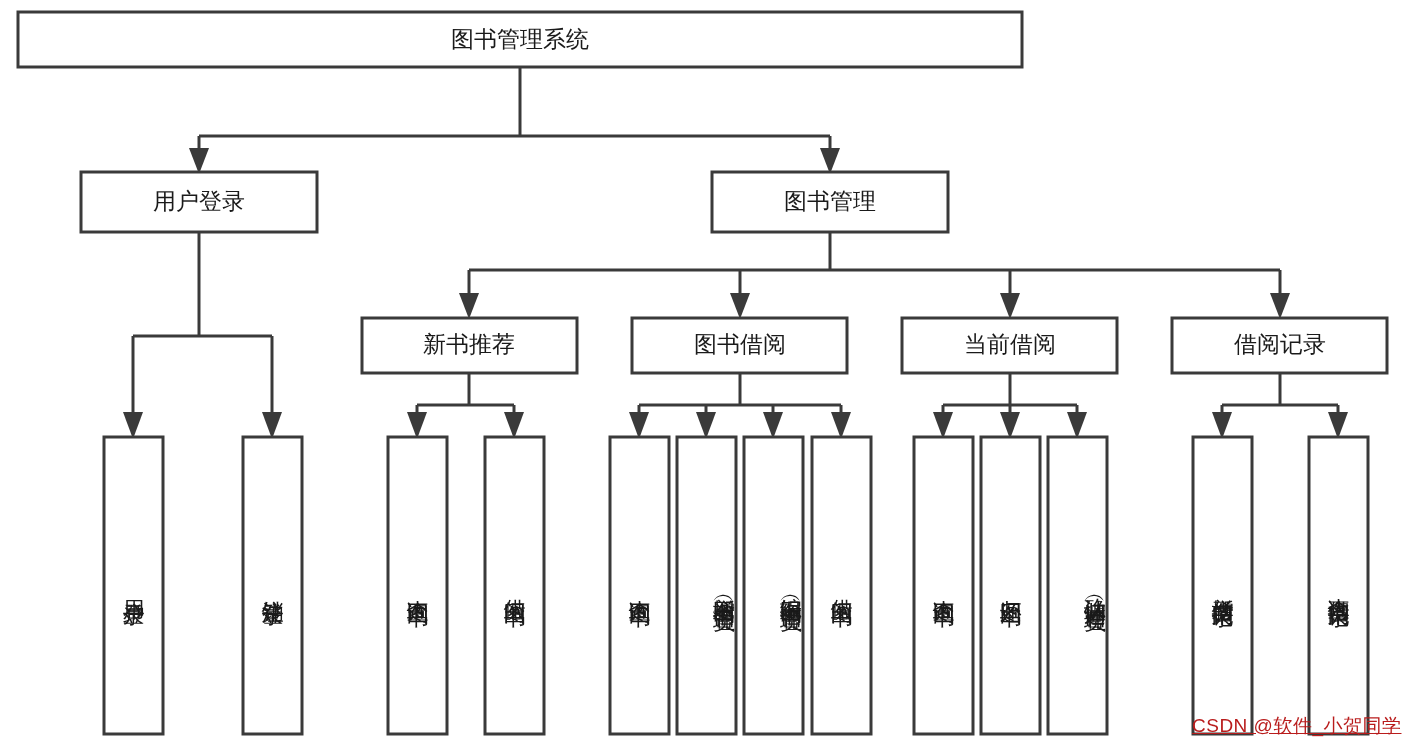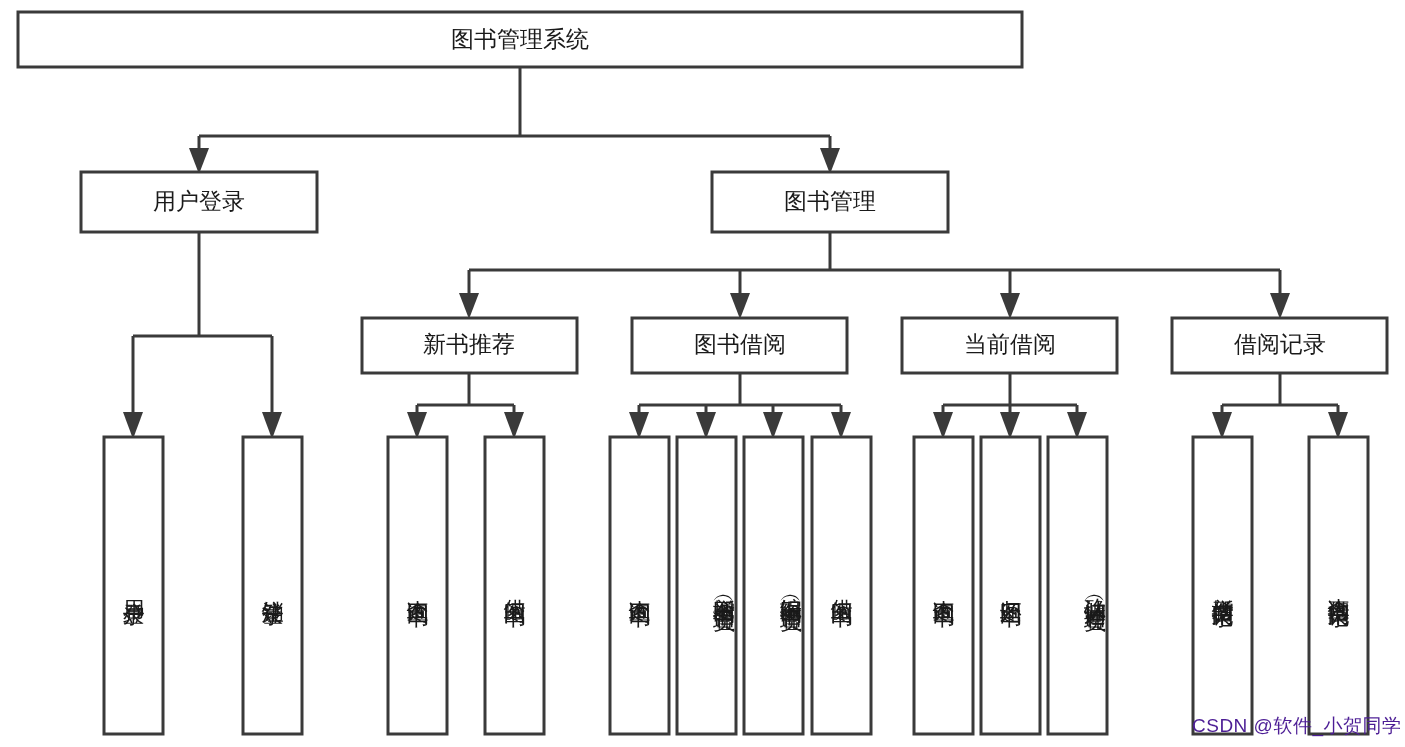--- a/index.html
+++ b/index.html
@@ -63,23 +63,24 @@
     white-space: nowrap;
     pointer-events: none;
   }
   .leaf-label.centered {
     align-items: center;
   }
   .watermark {
     position: absolute;
     font-family: "Liberation Sans", "DejaVu Sans", sans-serif;
     font-size: 19px;
-    color: #4c1d95;
+    color: #b91c1c;
     white-space: nowrap;
     letter-spacing: 0.5px;
+    text-decoration: underline;
   }
 </style>
 </head>
 <body>
 
 <div id="diagram-root">
 
   <svg class="diagram-canvas" viewBox="0 0 1405 747" xmlns="http://www.w3.org/2000/svg">
 
     <g>

